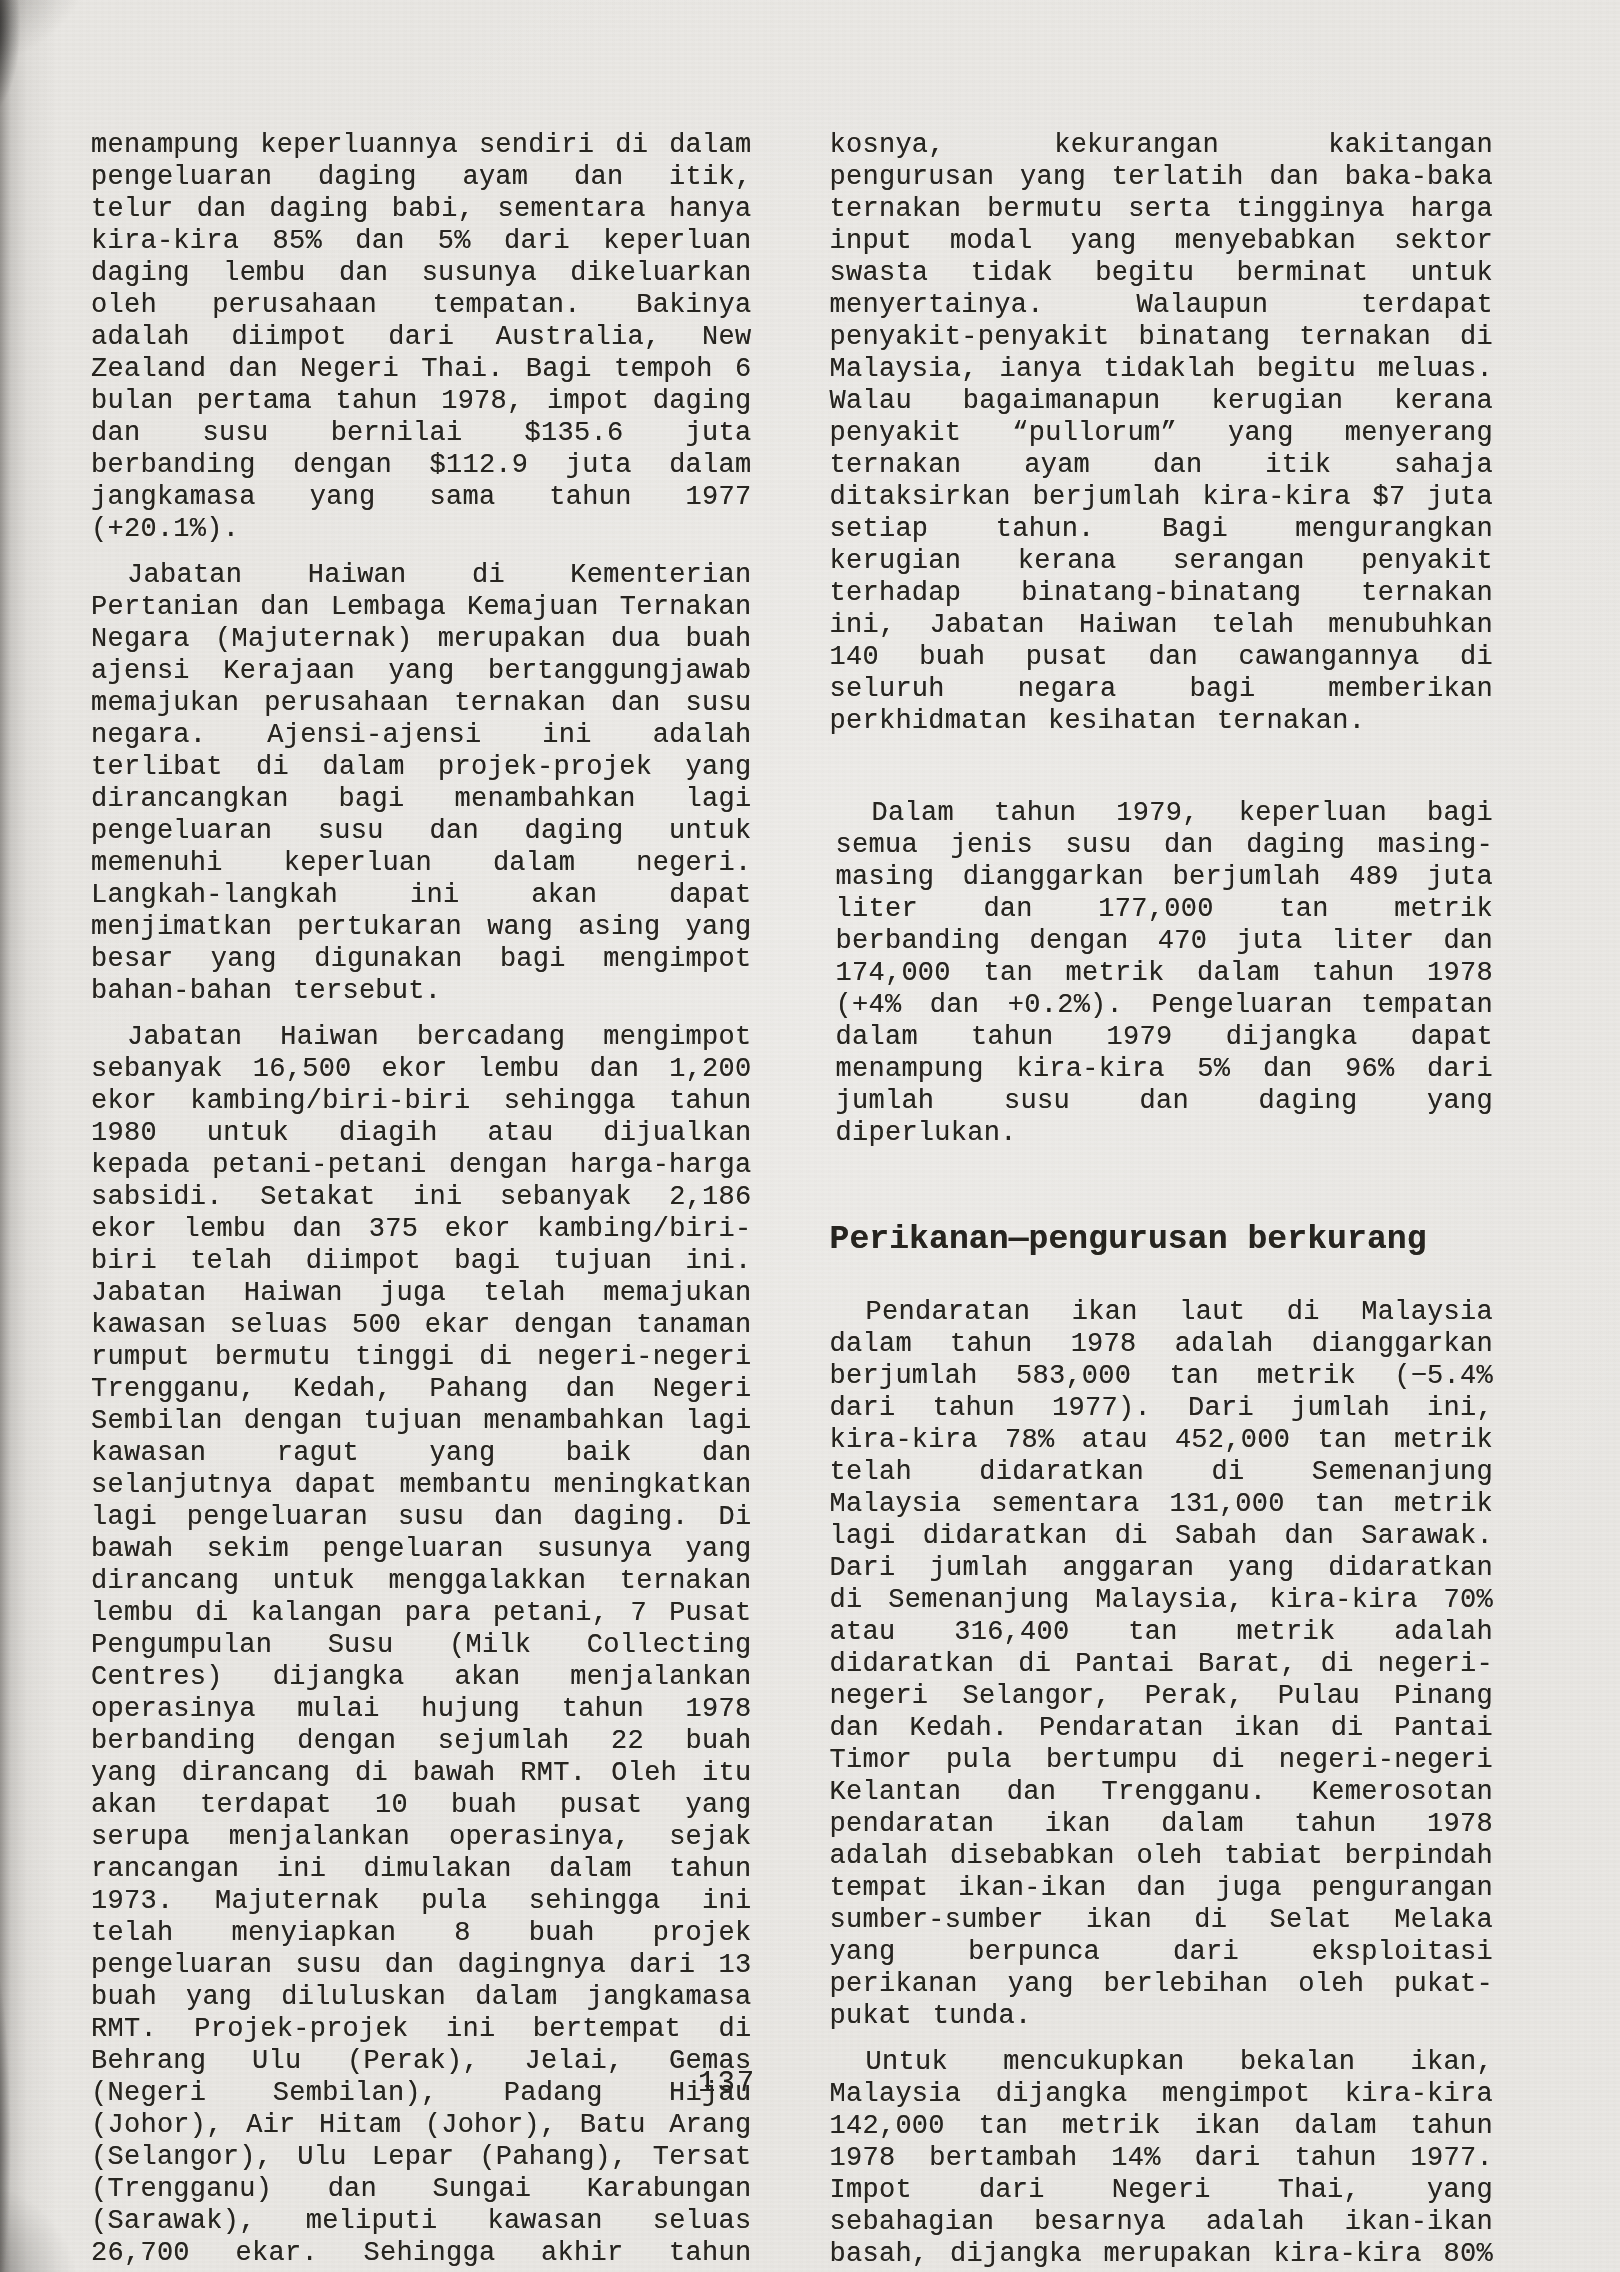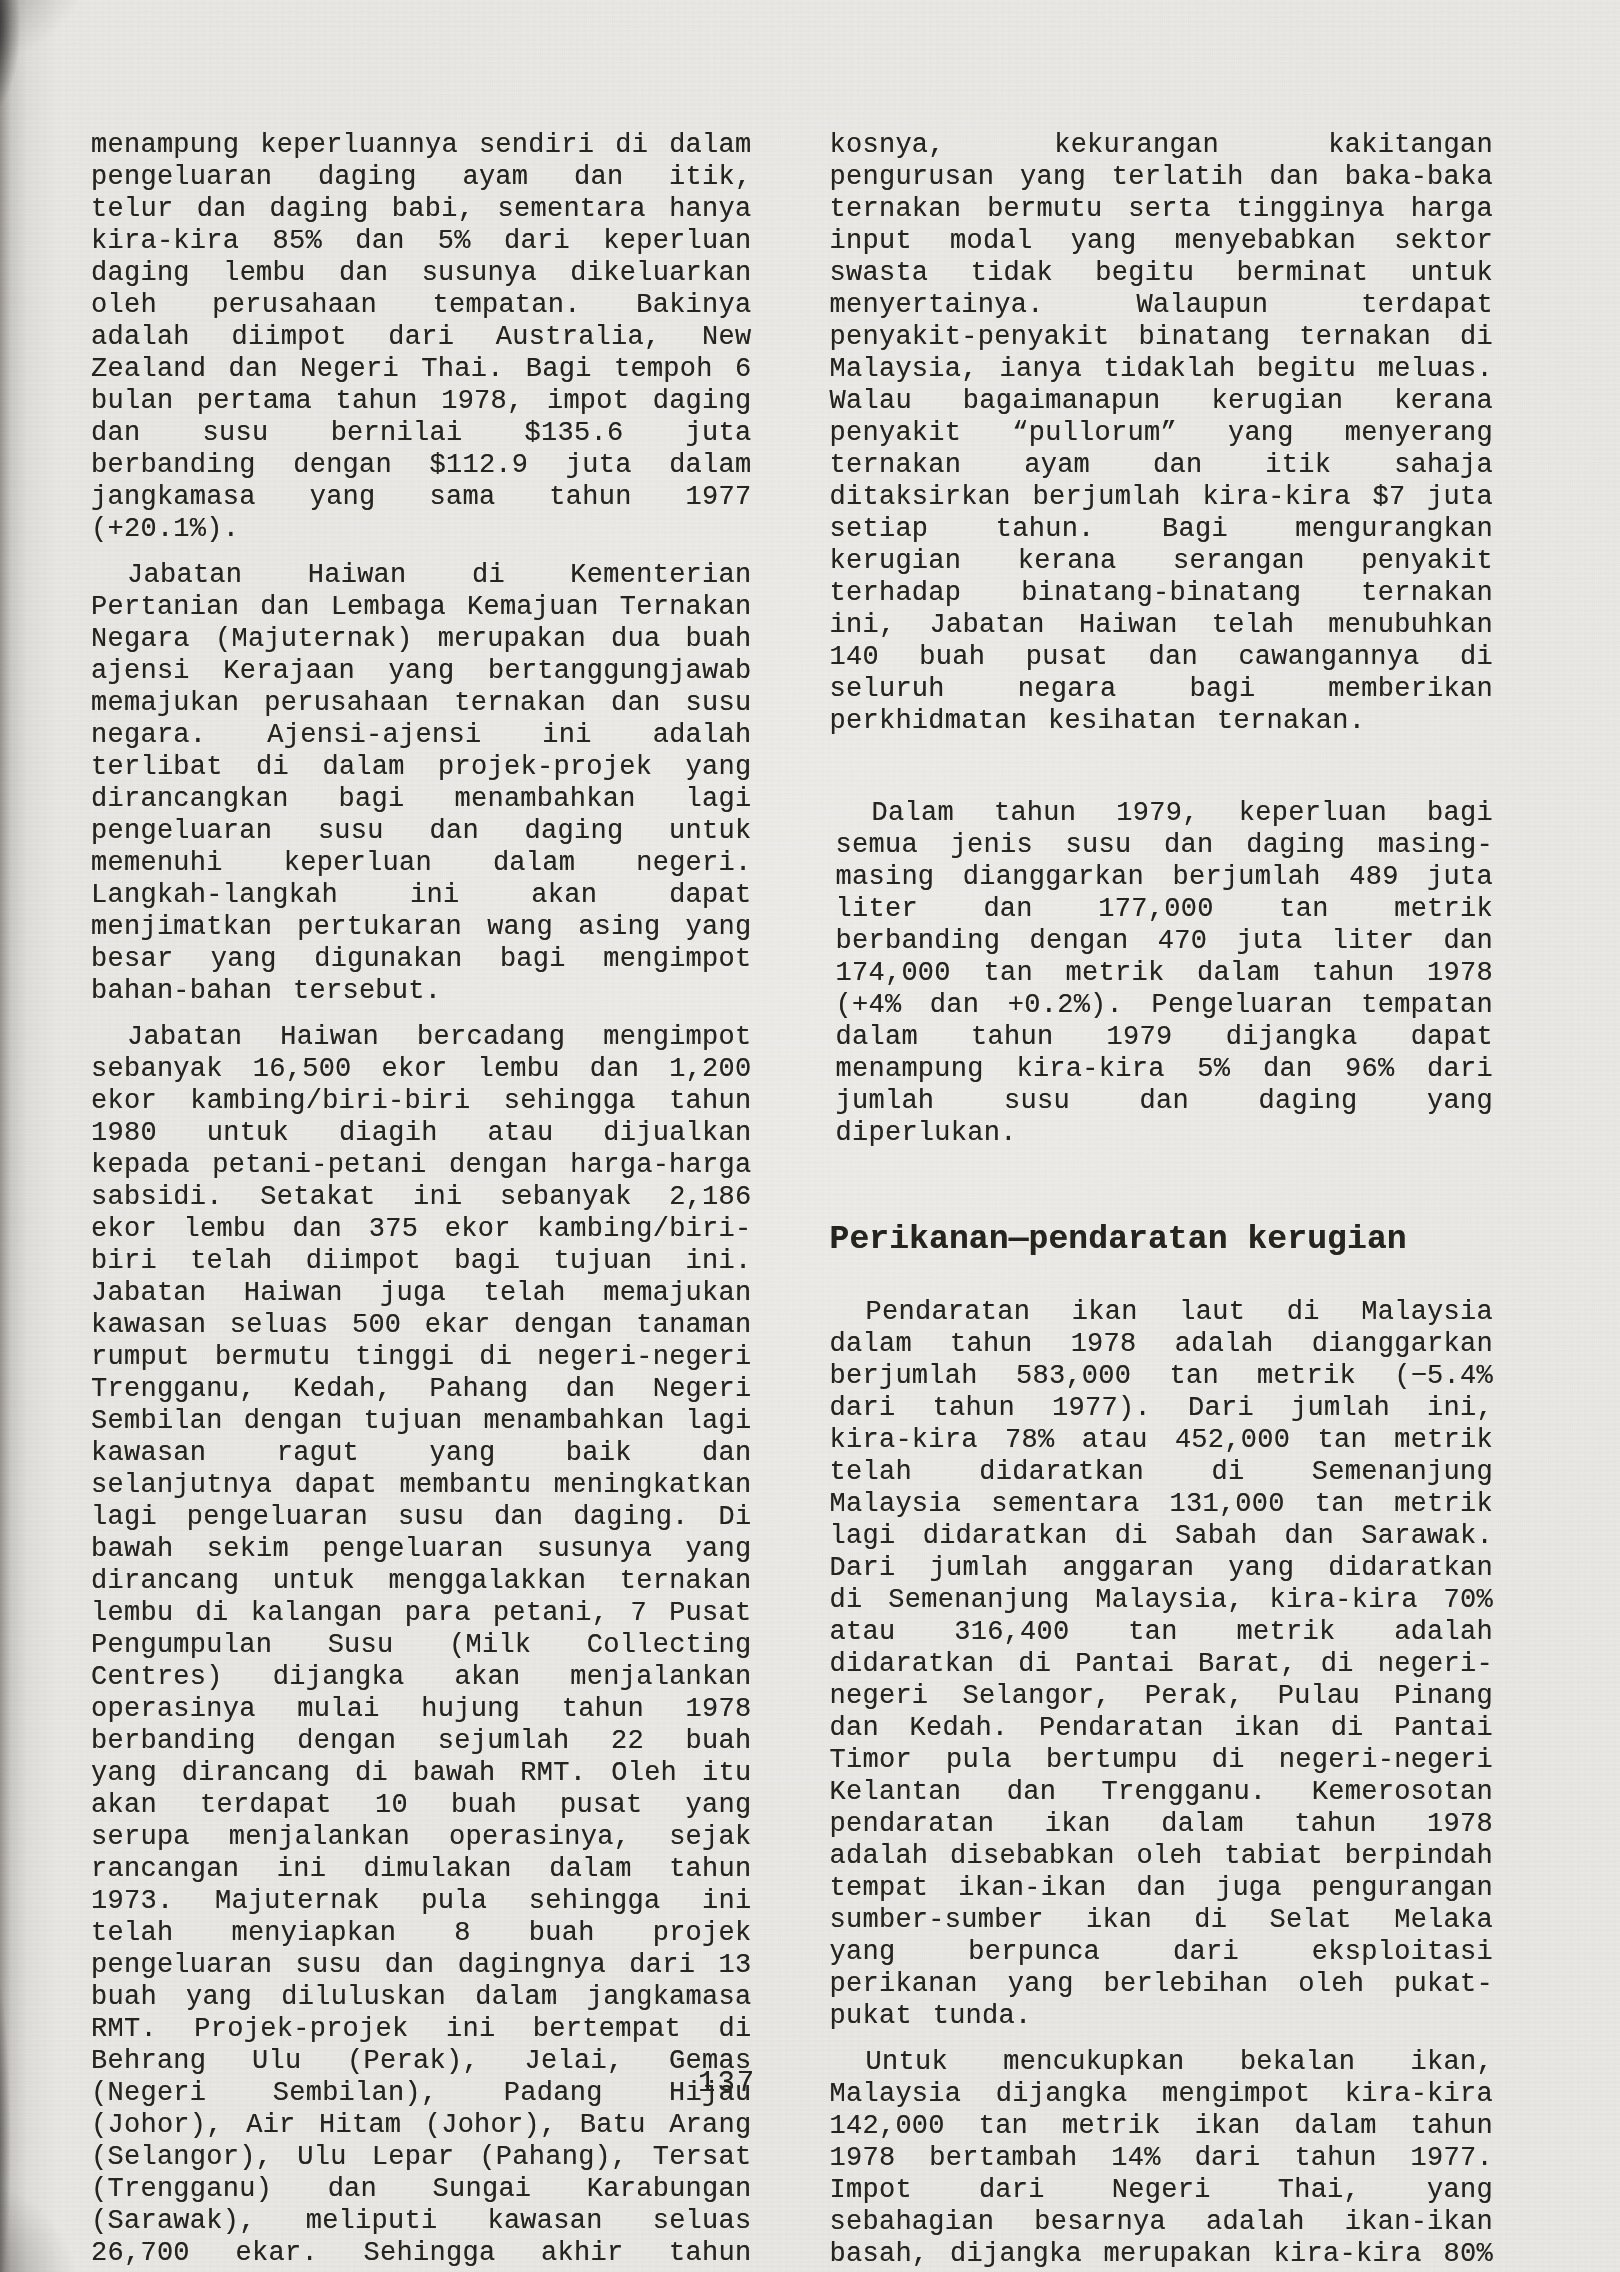--- a/index.html
+++ b/index.html
@@ -101,21 +101,21 @@
     <section class="col col-left">
       <p class="para">menampung keperluannya sendiri di dalam pengeluaran daging ayam dan itik, telur dan daging babi, sementara hanya kira-kira 85% dan 5% dari keperluan daging lembu dan susunya dikeluarkan oleh perusahaan tempatan. Bakinya adalah diimpot dari Australia, New Zealand dan Negeri Thai. Bagi tempoh 6 bulan pertama tahun 1978, impot daging dan susu bernilai $135.6 juta berbanding dengan $112.9 juta dalam jangkamasa yang sama tahun 1977 (+20.1%).</p>
       <p class="para indent">Jabatan Haiwan di Kementerian Pertanian dan Lembaga Kemajuan Ternakan Negara (Majuternak) merupakan dua buah ajensi Kerajaan yang bertanggungjawab memajukan perusahaan ternakan dan susu negara. Ajensi-ajensi ini adalah terlibat di dalam projek-projek yang dirancangkan bagi menambahkan lagi pengeluaran susu dan daging untuk memenuhi keperluan dalam negeri. Langkah-langkah ini akan dapat menjimatkan pertukaran wang asing yang besar yang digunakan bagi mengimpot bahan-bahan tersebut.</p>
       <p class="para indent">Jabatan Haiwan bercadang mengimpot sebanyak 16,500 ekor lembu dan 1,200 ekor kambing/biri-biri sehingga tahun 1980 untuk diagih atau dijualkan kepada petani-petani dengan harga-harga sabsidi. Setakat ini sebanyak 2,186 ekor lembu dan 375 ekor kambing/biri-biri telah diimpot bagi tujuan ini. Jabatan Haiwan juga telah memajukan kawasan seluas 500 ekar dengan tanaman rumput bermutu tinggi di negeri-negeri Trengganu, Kedah, Pahang dan Negeri Sembilan dengan tujuan menambahkan lagi kawasan ragut yang baik dan selanjutnya dapat membantu meningkatkan lagi pengeluaran susu dan daging. Di bawah sekim pengeluaran susunya yang dirancang untuk menggalakkan ternakan lembu di kalangan para petani, 7 Pusat Pengumpulan Susu (Milk Collecting Centres) dijangka akan menjalankan operasinya mulai hujung tahun 1978 berbanding dengan sejumlah 22 buah yang dirancang di bawah RMT. Oleh itu akan terdapat 10 buah pusat yang serupa menjalankan operasinya, sejak rancangan ini dimulakan dalam tahun 1973. Majuternak pula sehingga ini telah menyiapkan 8 buah projek pengeluaran susu dan dagingnya dari 13 buah yang diluluskan dalam jangkamasa RMT. Projek-projek ini bertempat di Behrang Ulu (Perak), Jelai, Gemas (Negeri Sembilan), Padang Hijau (Johor), Air Hitam (Johor), Batu Arang (Selangor), Ulu Lepar (Pahang), Tersat (Trengganu) dan Sungai Karabungan (Sarawak), meliputi kawasan seluas 26,700 ekar. Sehingga akhir tahun 1978, dianggarkan seluas kira-kira 16,500 ekar kawasan akan ditanam dengan rumput-rumput makanan ternakan dan menampung sejumlah 16,500 ekor lembu berbanding dengan 12,057 ekar dan 12,373 ekor lembu pada hujung tahun 1977, masing-masing bertambah sebanyak 36.8% dan 33.4%.</p>
       <p class="para indent">Di antara masaalah-masaalah yang dihadapi dalam memajukan perusahaan ternakan ialah keadaan terlalu bergantung kepada impot ternakan hidup yang tinggi</p>
     </section>
 
     <section class="col col-right">
       <p class="para">kosnya, kekurangan kakitangan pengurusan yang terlatih dan baka-baka ternakan bermutu serta tingginya harga input modal yang menyebabkan sektor swasta tidak begitu berminat untuk menyertainya. Walaupun terdapat penyakit-penyakit binatang ternakan di Malaysia, ianya tidaklah begitu meluas. Walau bagaimanapun kerugian kerana penyakit “pullorum” yang menyerang ternakan ayam dan itik sahaja ditaksirkan berjumlah kira-kira $7 juta setiap tahun. Bagi mengurangkan kerugian kerana serangan penyakit terhadap binatang-binatang ternakan ini, Jabatan Haiwan telah menubuhkan 140 buah pusat dan cawangannya di seluruh negara bagi memberikan perkhidmatan kesihatan ternakan.</p>
       <p class="para indent big-gap">Dalam tahun 1979, keperluan bagi semua jenis susu dan daging masing-masing dianggarkan berjumlah 489 juta liter dan 177,000 tan metrik berbanding dengan 470 juta liter dan 174,000 tan metrik dalam tahun 1978 (+4% dan +0.2%). Pengeluaran tempatan dalam tahun 1979 dijangka dapat menampung kira-kira 5% dan 96% dari jumlah susu dan daging yang diperlukan.</p>
-      <h2 class="section-heading">Perikanan—pendaratan kerugian</h2>
+      <h2 class="section-heading">Perikanan—pengurusan berkurang</h2>
       <p class="para indent">Pendaratan ikan laut di Malaysia dalam tahun 1978 adalah dianggarkan berjumlah 583,000 tan metrik (−5.4% dari tahun 1977). Dari jumlah ini, kira-kira 78% atau 452,000 tan metrik telah didaratkan di Semenanjung Malaysia sementara 131,000 tan metrik lagi didaratkan di Sabah dan Sarawak. Dari jumlah anggaran yang didaratkan di Semenanjung Malaysia, kira-kira 70% atau 316,400 tan metrik adalah didaratkan di Pantai Barat, di negeri-negeri Selangor, Perak, Pulau Pinang dan Kedah. Pendaratan ikan di Pantai Timor pula bertumpu di negeri-negeri Kelantan dan Trengganu. Kemerosotan pendaratan ikan dalam tahun 1978 adalah disebabkan oleh tabiat berpindah tempat ikan-ikan dan juga pengurangan sumber-sumber ikan di Selat Melaka yang berpunca dari eksploitasi perikanan yang berlebihan oleh pukat-pukat tunda.</p>
       <p class="para indent">Untuk mencukupkan bekalan ikan, Malaysia dijangka mengimpot kira-kira 142,000 tan metrik ikan dalam tahun 1978 bertambah 14% dari tahun 1977. Impot dari Negeri Thai, yang sebahagian besarnya adalah ikan-ikan basah, dijangka merupakan kira-kira 80% daripada jumlah impot, dan impot dari Jepun yang sebahagian besarnya terdiri daripada ikan-ikan yang ditin, adalah dijangka merupakan kira-kira 11% dari jumlah impot. Walaupun Semenanjung Malaysia mengimpot ikan-ikan basah, ikan-ikan yang ditin dan diproses, ia juga mengekspot ikan-ikan basah yang lebih bermutu ke Singapura dan Negeri Thai, di mana ikan-ikan tersebut mendapat harga yang lebih tinggi, dan udang-udang yang disejukkan pula pada khususnya diekspot ke Jepun, U.K. dan A.S. Jumlah ekspot dalam</p>
     </section>
 
   </main>
 
   <div class="page-number">137</div>
 
 </div>
 

